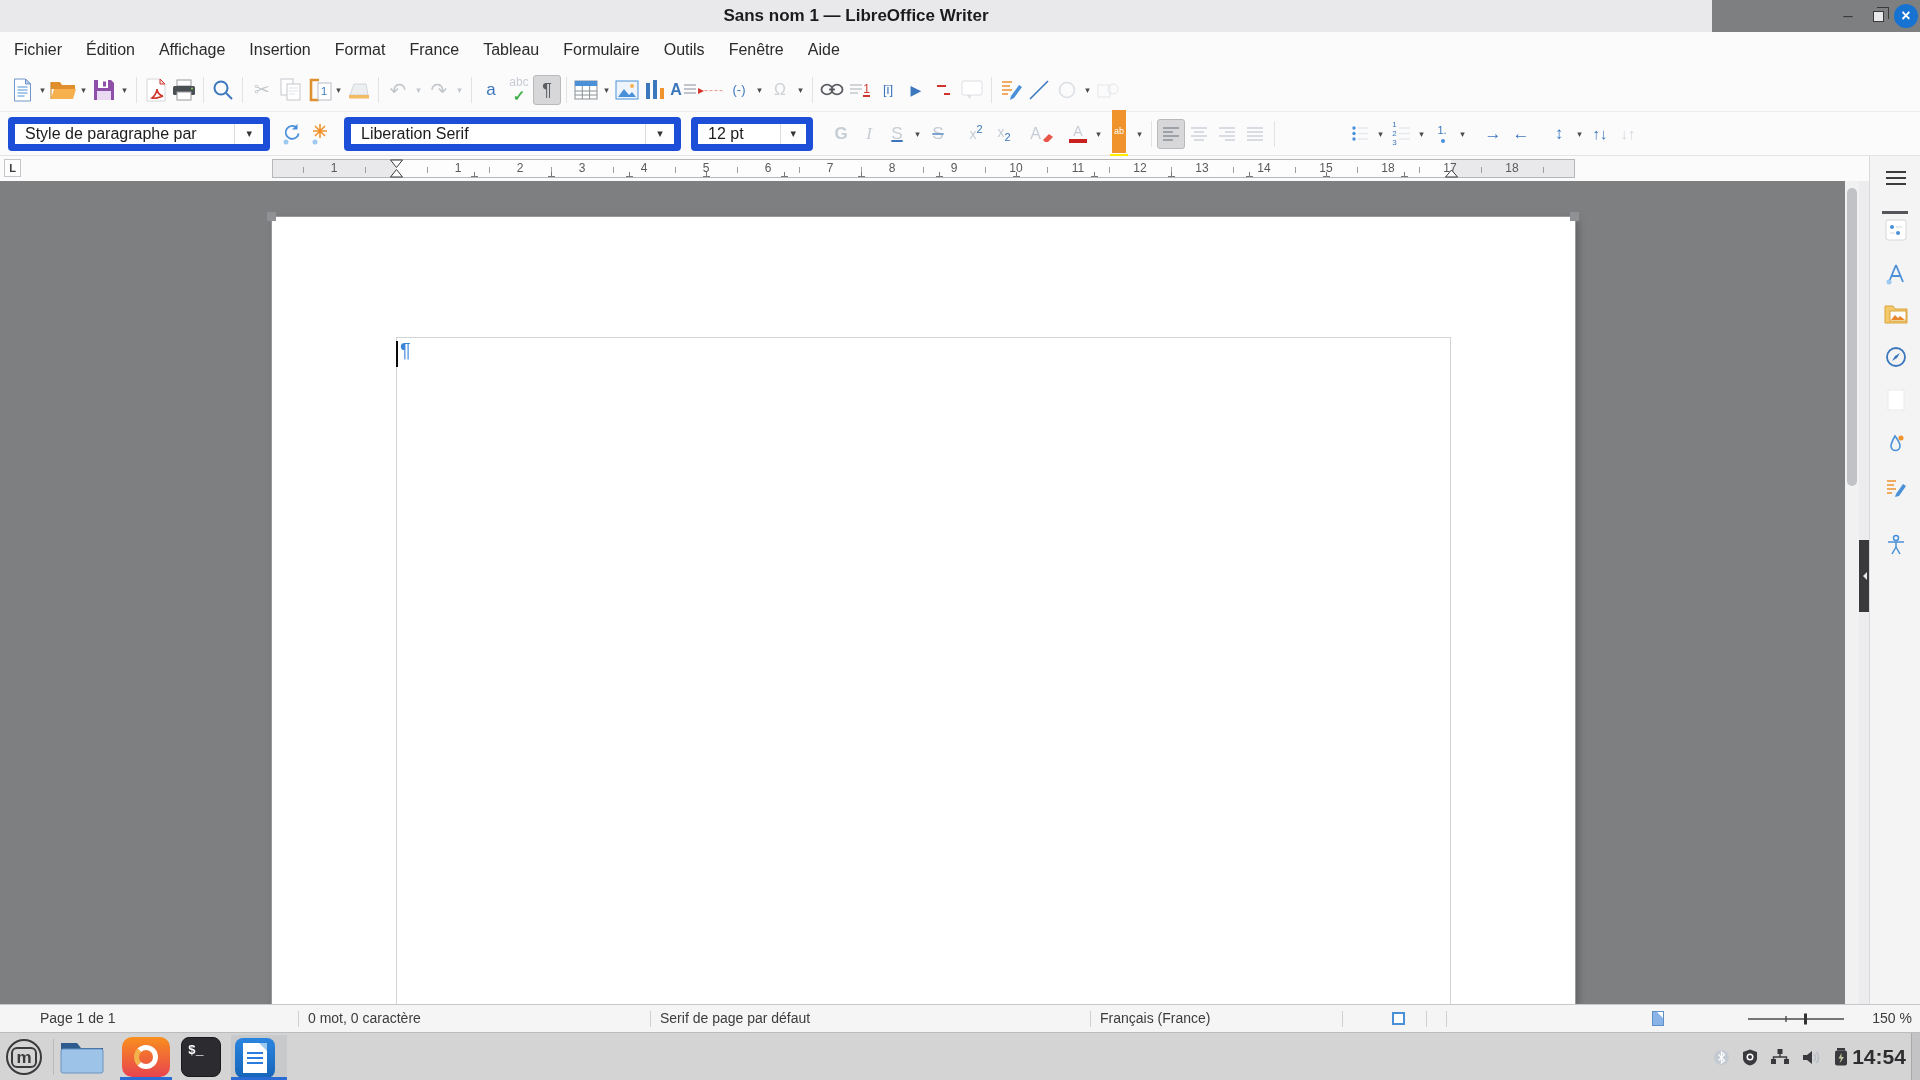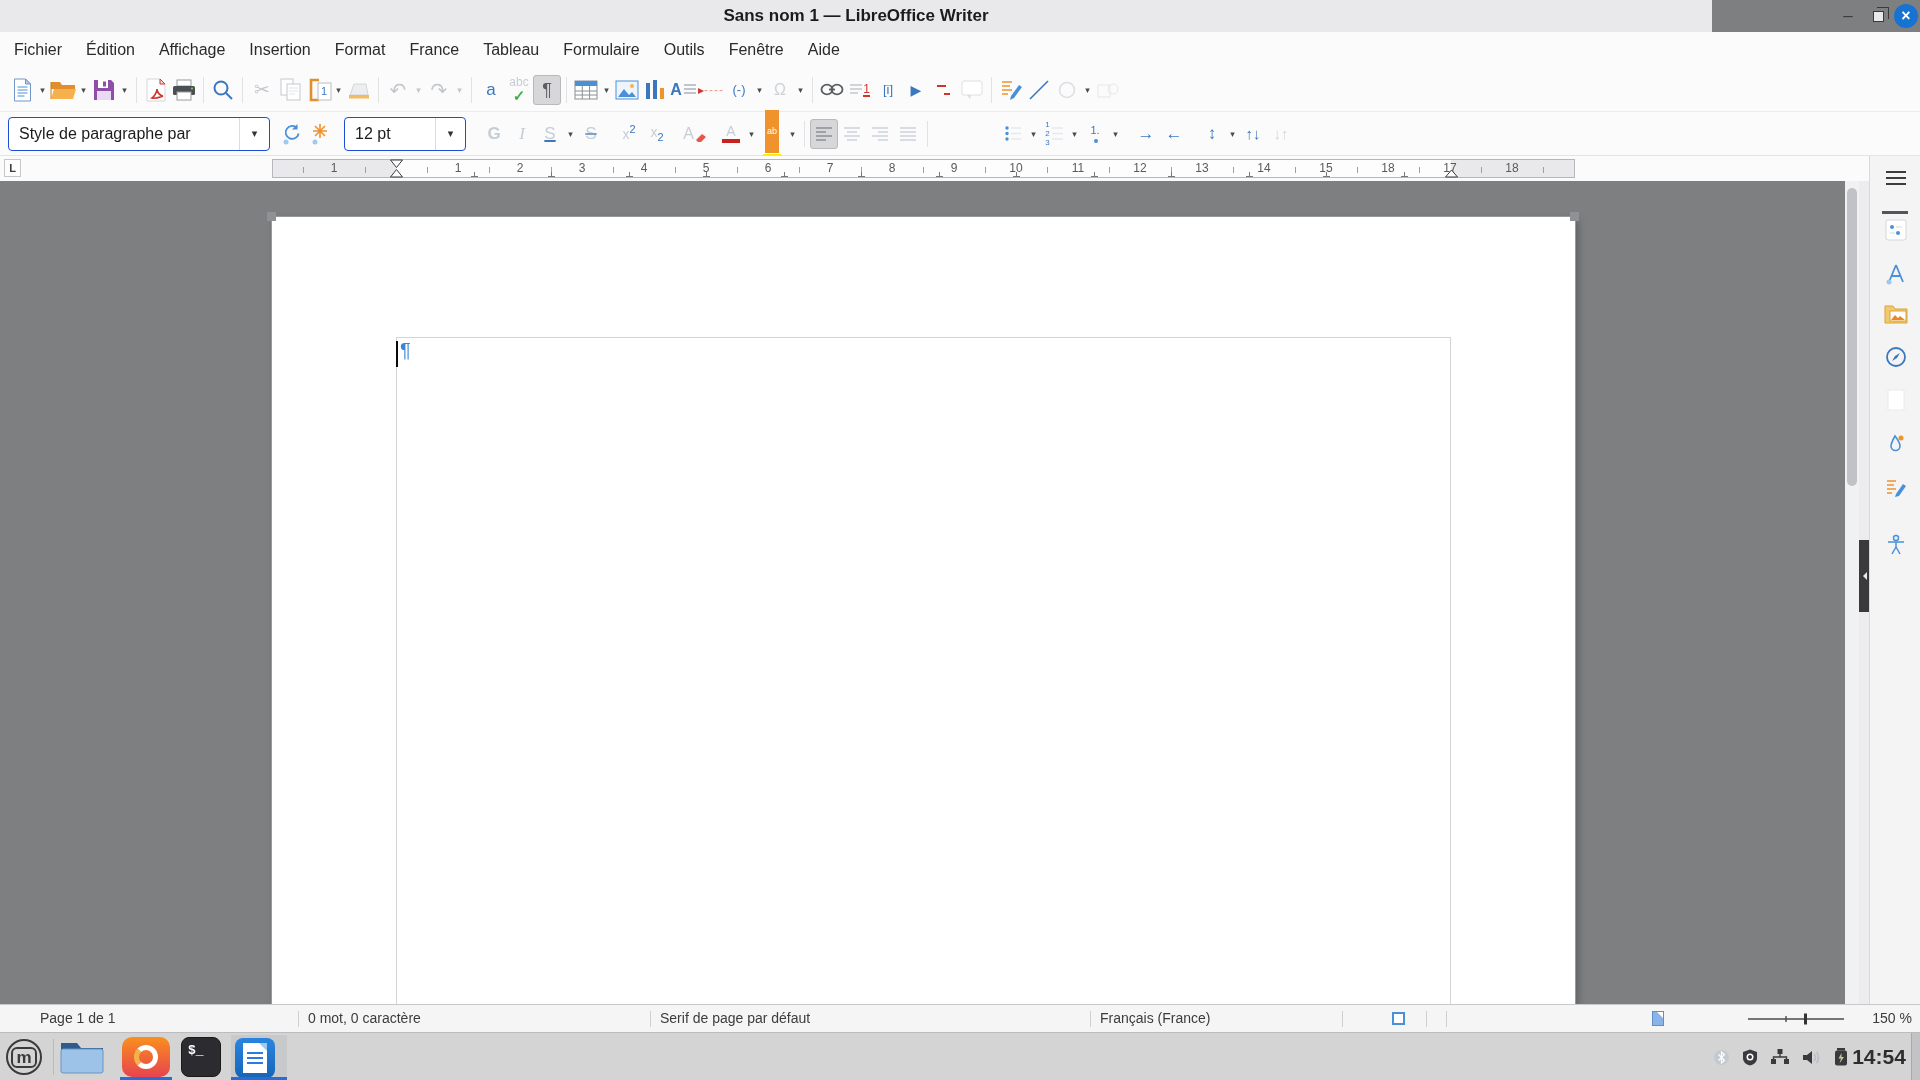--- a/index.html
+++ b/index.html
@@ -24,21 +24,21 @@
 .btn{height:30px;min-width:28px;display:flex;align-items:center;justify-content:center;border-radius:3px;flex:none}
 .btn.pressed{background:#d7d7d9;border:1px solid #b9b9bb}
 .dd{width:13px;height:30px;display:flex;align-items:center;justify-content:center;flex:none}
 .dd::after{content:"▾";font-size:9px;color:#4a4a4a}
 .dd.dis::after{color:#c3c7cb}
 .sep{width:1px;height:26px;background:#e2e2e4;margin:0 5px;flex:none}
 .g{line-height:1}
 .fa{color:#c6cdd4}.bl{color:#3b77bd}.gr{color:#c3c7cb}
 .stack{display:flex;flex-direction:column;align-items:center;line-height:1}
 
-.combo{display:flex;align-items:center;background:#fff;border:1px solid #1d4ed8;border-radius:4px;height:34px;flex:none}
+.combo{display:flex;align-items:center;background:#fff;border:7px solid #1d4ed8;border-radius:4px;height:34px;flex:none}
 .combo .val{padding:0 10px;font-size:16px;color:#1c1c1e;white-space:nowrap;overflow:hidden}
 .combo .cdd{width:30px;height:100%;display:flex;align-items:center;justify-content:center;border-left:1px solid #dcdcde}
 .combo .cdd::after{content:"▾";font-size:11px;color:#333}
 
 .uline{text-decoration:underline;text-decoration-color:#3b77bd;text-decoration-thickness:2px}
 .strike{text-decoration:line-through;text-decoration-color:#7aa3cf;text-decoration-thickness:2px}
 .cbar{display:block;width:18px;height:4px;margin-top:1px}
 
 #ruler{left:0;top:156px;width:1869px;height:25px;background:#fbfbfc}
 #ruler-band{position:absolute;left:272px;top:3px;width:1303px;height:19px;background:#e9e9eb;border:1px solid #b5b7ba}
@@ -380,20 +380,24 @@
       </span>
     </div>
   <div class="btn">
       <span>
         <svg width="20" height="22" viewBox="0 0 20 22">
           <path d="M10 1v14M3 8h14M5 3l10 10M15 3L5 13" stroke="#f0932c" stroke-width="1.6"></path>
           <circle cx="5" cy="19" r="2.5" fill="#9ec9f0"></circle>
         </svg>
       </span>
     </div>
+  <div class="combo" style="width:337px;margin-left:10px">
+    <span class="val" style="width:305px">Liberation Serif</span>
+    <span class="cdd"></span>
+  </div>
   <div class="combo" style="width:122px;margin-left:10px">
     <span class="val" style="width:90px">12 pt</span>
     <span class="cdd"></span>
   </div>
   <div class="btn" style="margin-left:14px">
       <span class="g fa" style="font-size:17px;font-weight:bold">G</span>
     </div>
   <div class="btn">
       <span class="g fa" style="font-size:17px;font-style:italic;font-family:'Liberation Serif',serif">I</span>
     </div>

